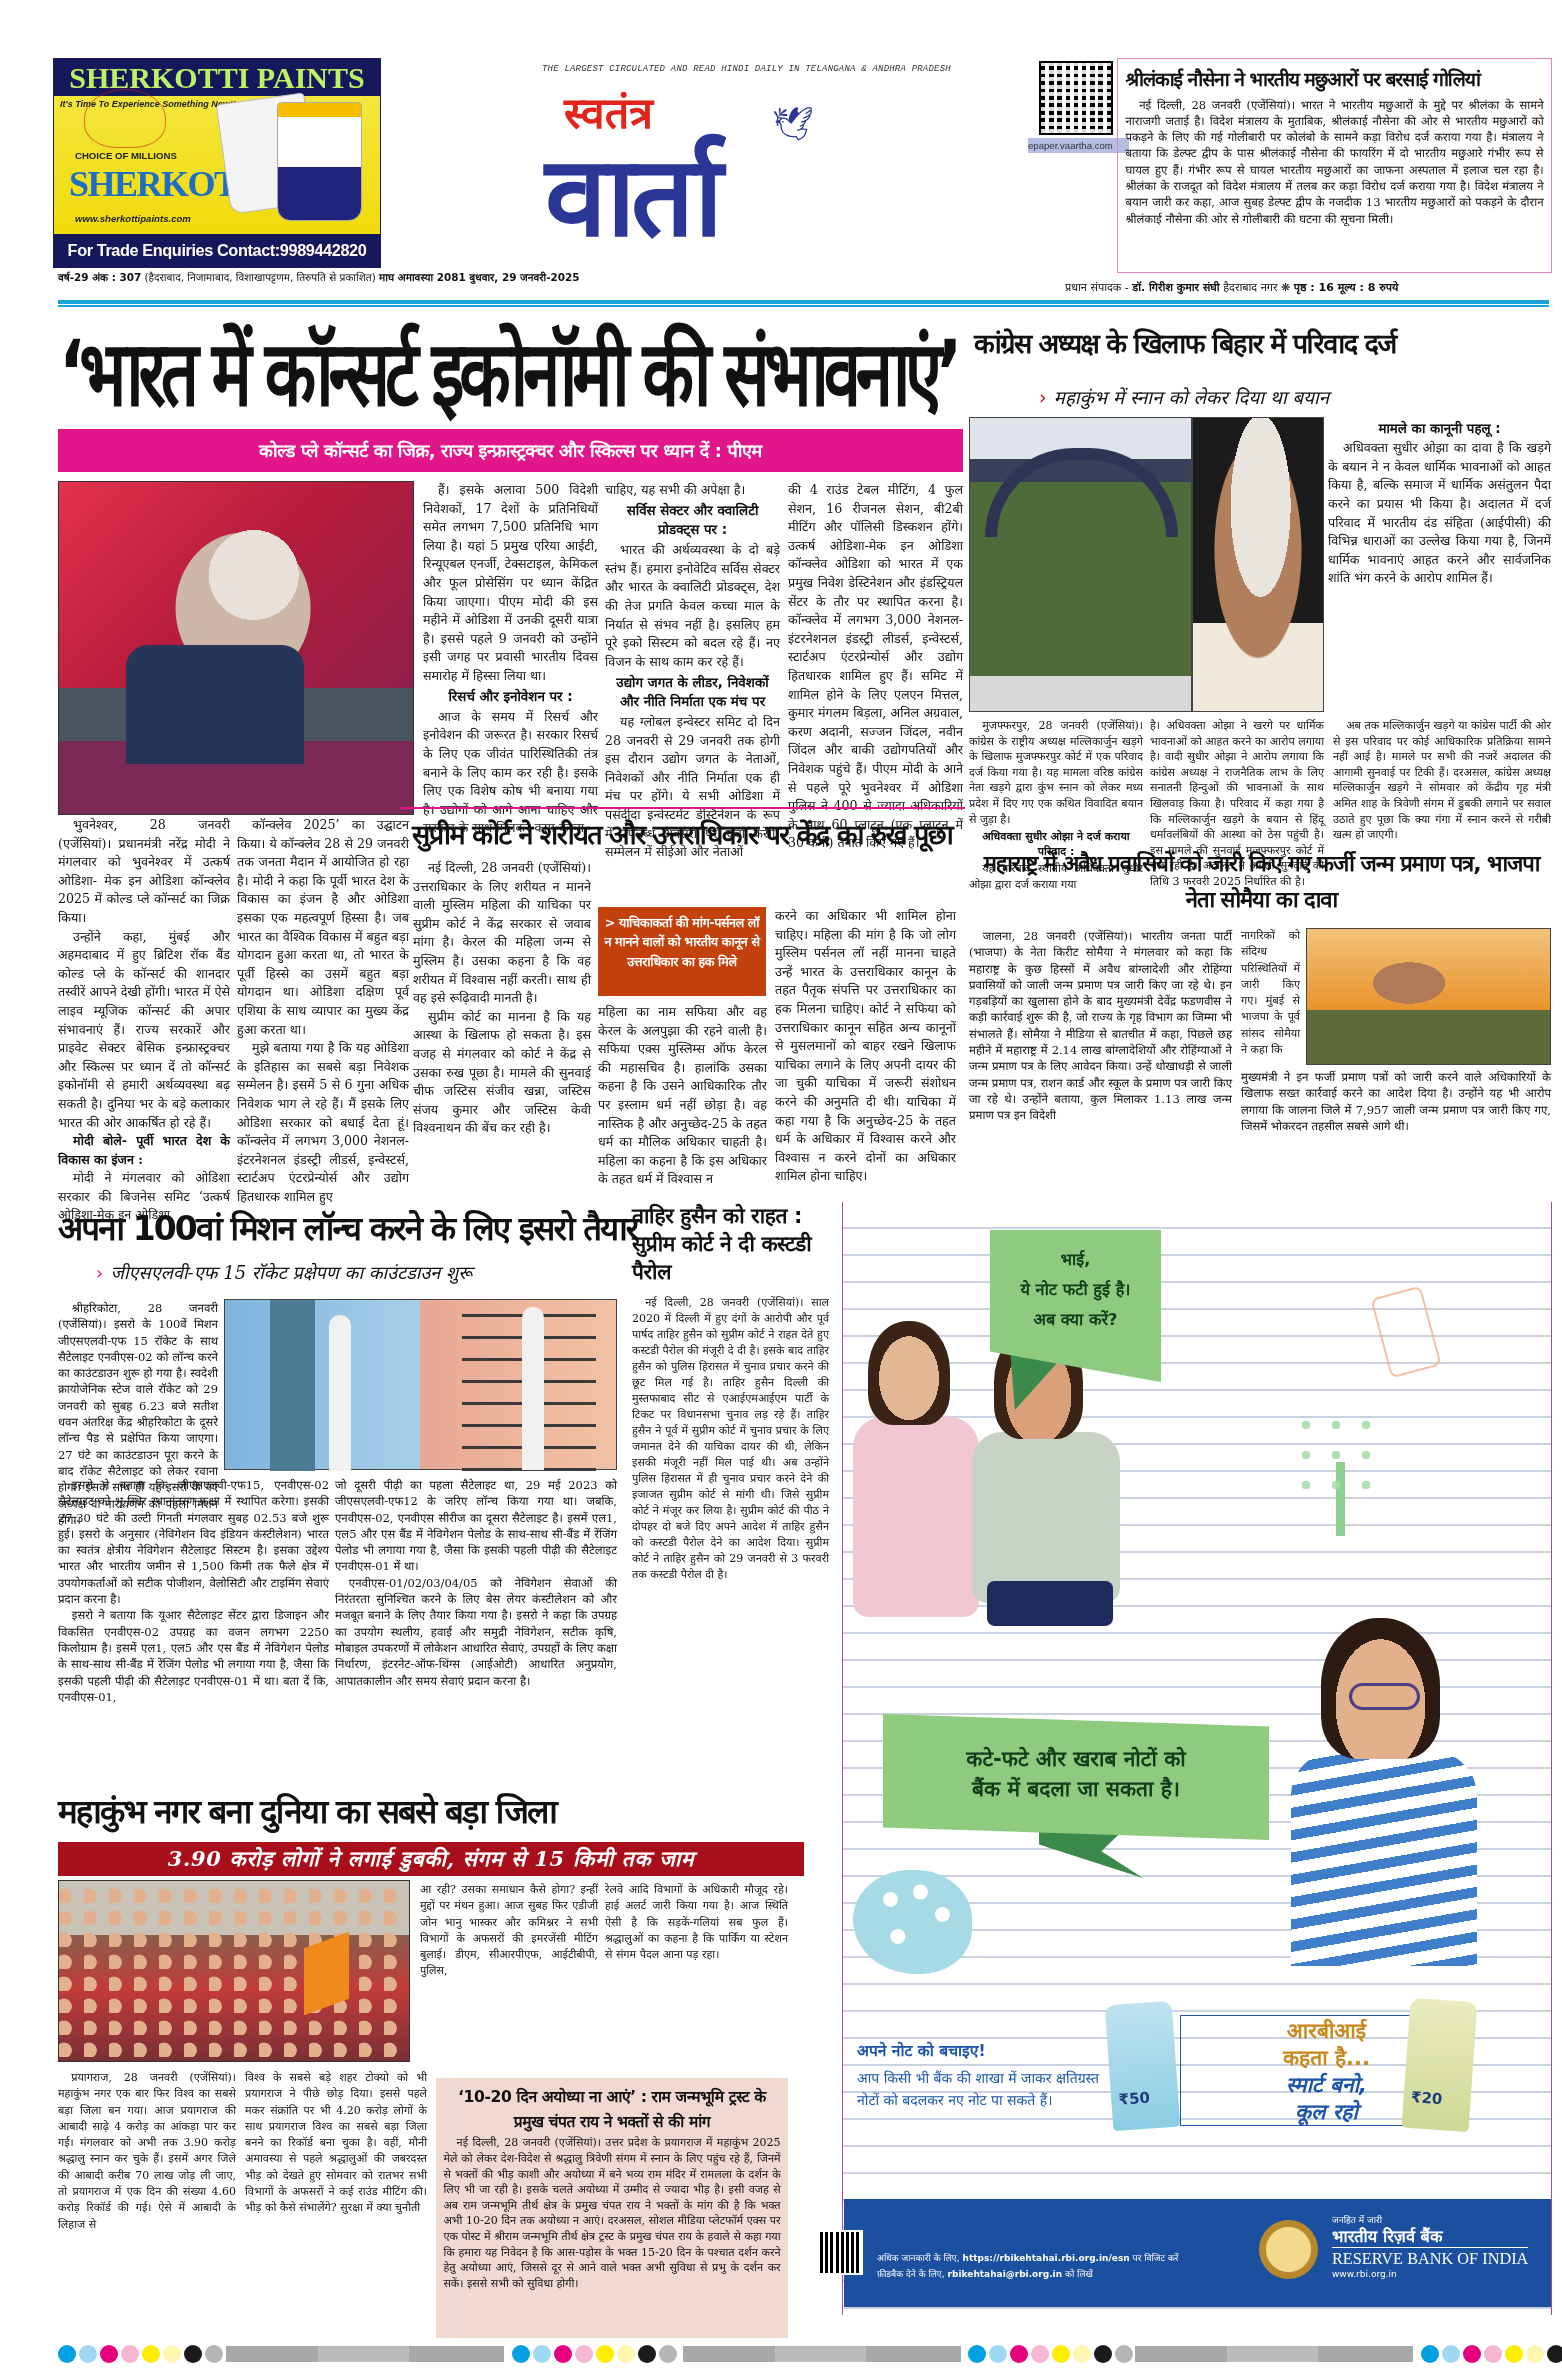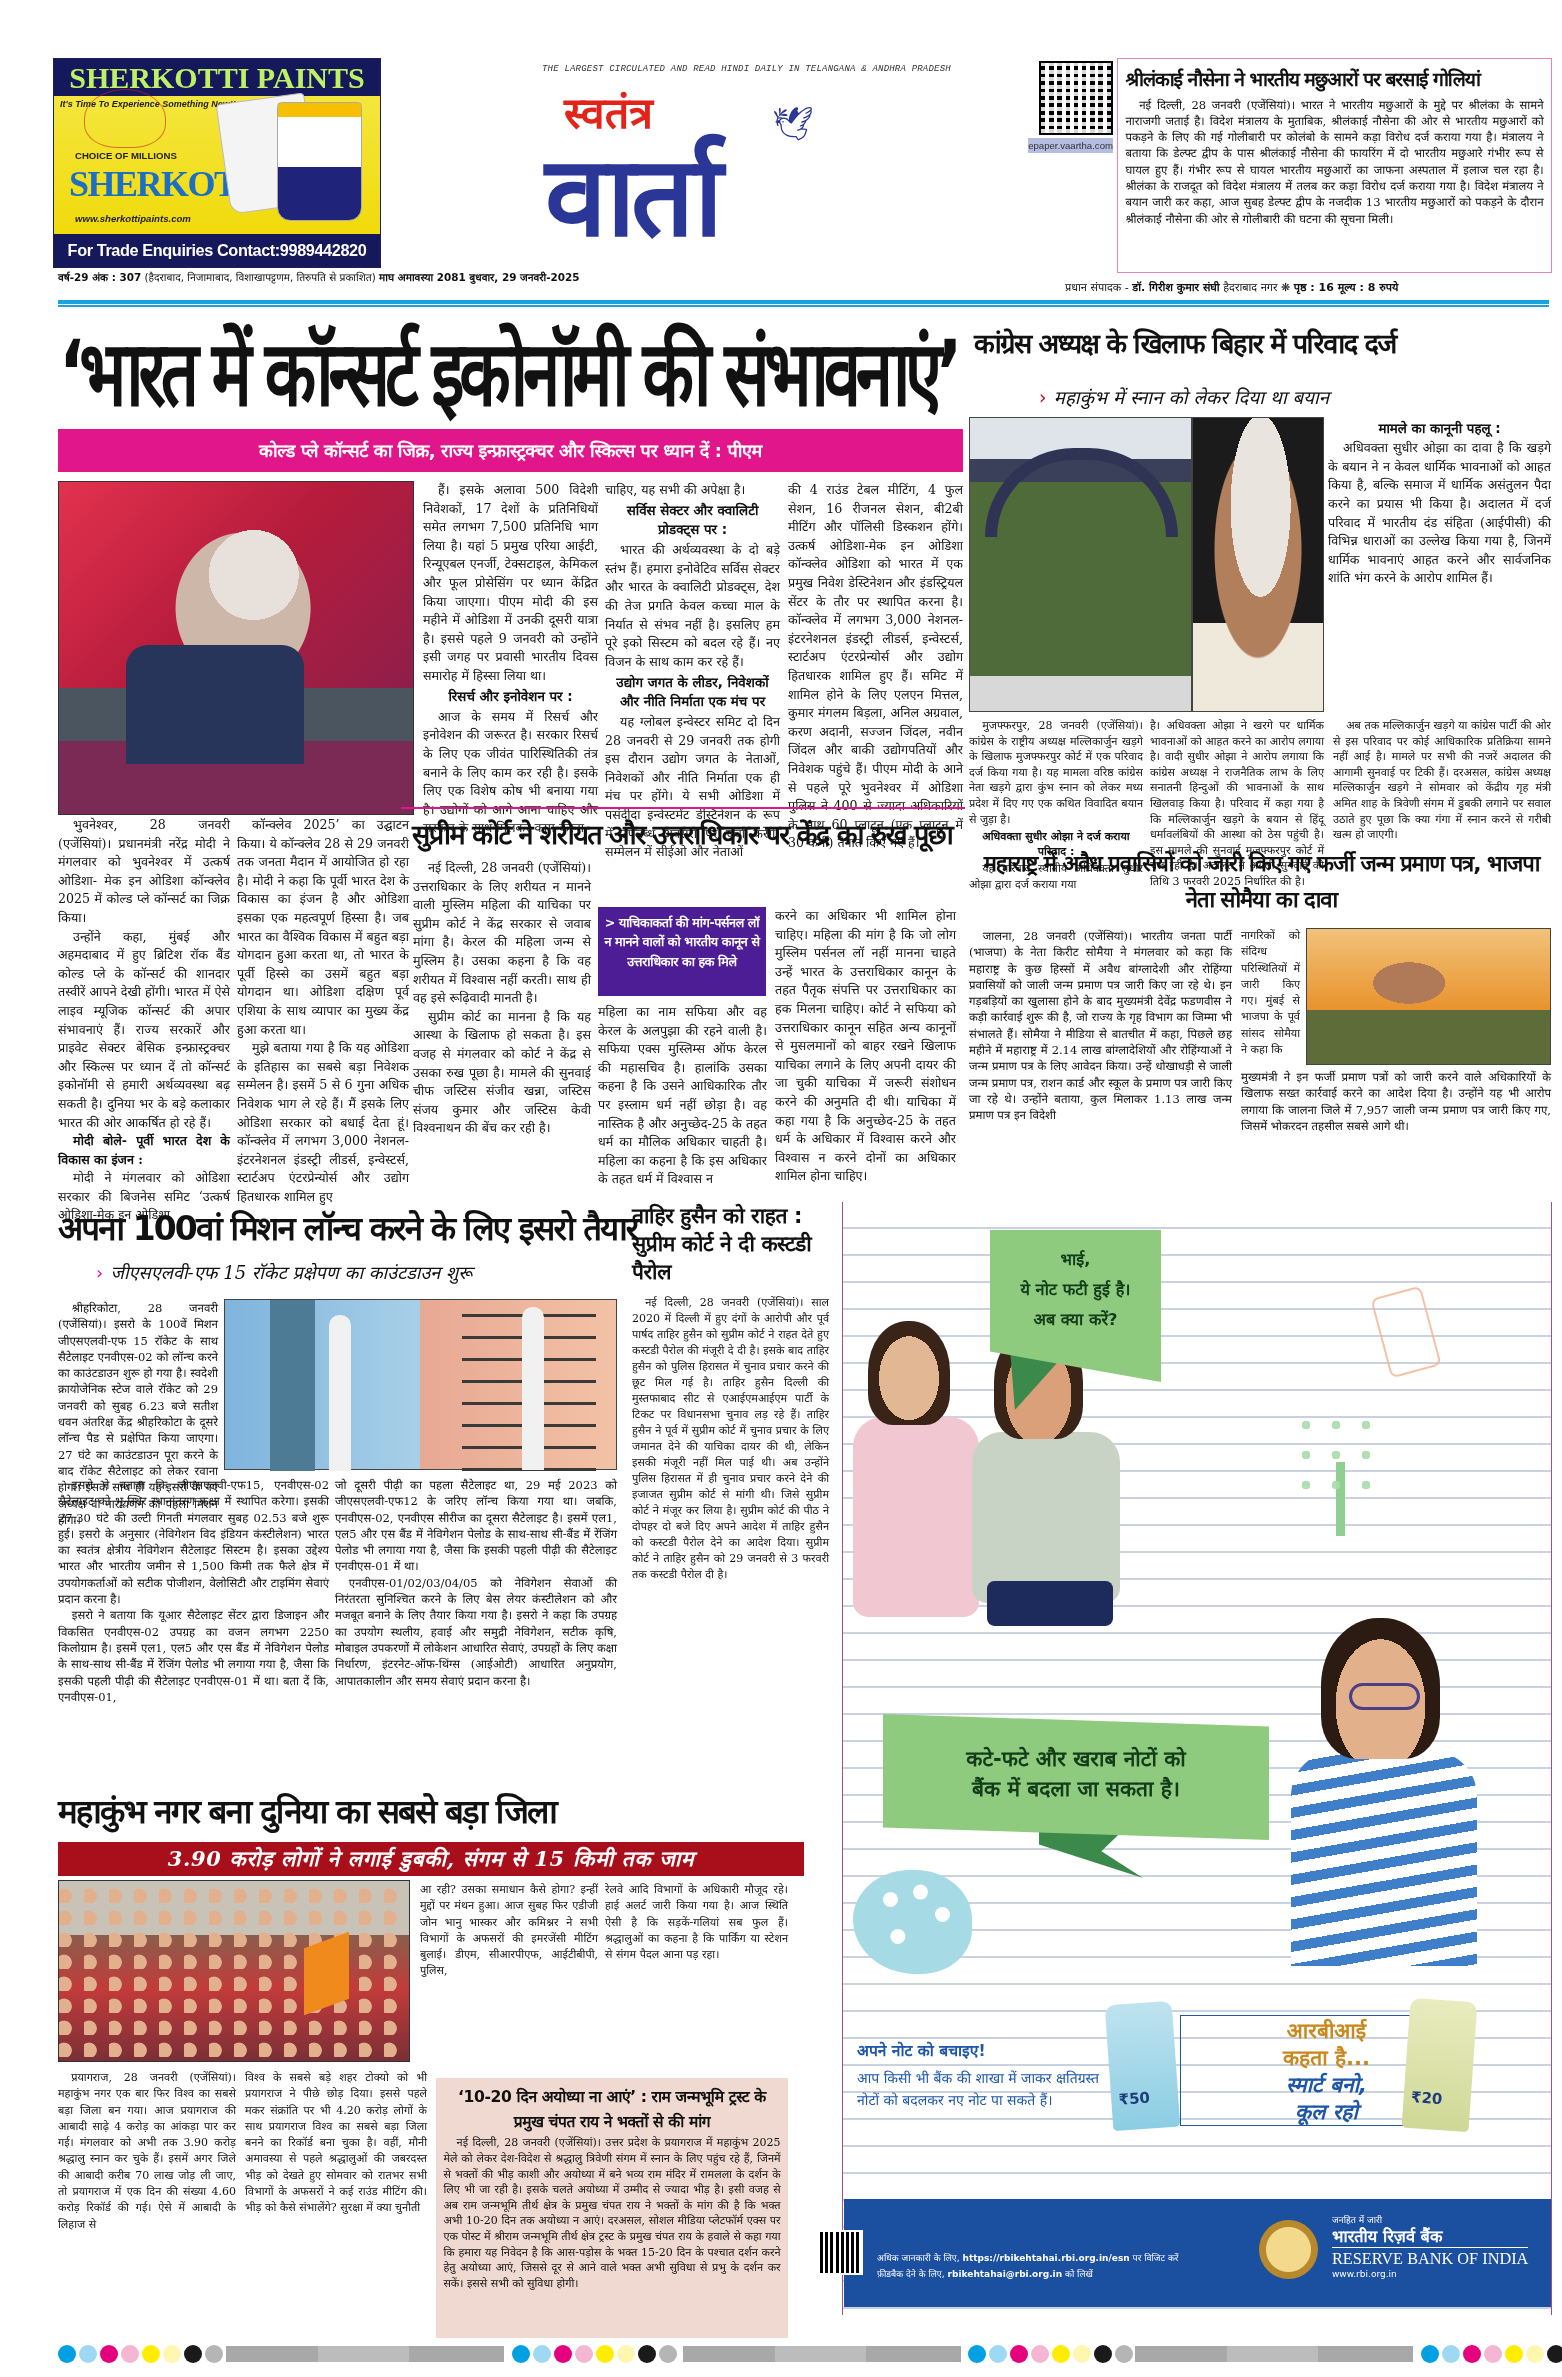--- a/index.html
+++ b/index.html
@@ -19,42 +19,42 @@
 #ad-sherkotti .bucket2{position:absolute;left:223px;top:43px;width:85px;height:119px;background:linear-gradient(180deg,#f6c000 0,#f6c000 12%,#fff 12%,#fff 55%,#20237a 55%);border:1.5px solid #aaa;border-radius:4.5px 4.5px 13.4px 13.4px}
 #ad-sherkotti .url{position:absolute;left:21px;top:154px;font-family:"Liberation Sans",sans-serif;font-style:italic;font-weight:bold;font-size:9.6px;color:#222}
 #ad-sherkotti .bottom{position:absolute;left:0;bottom:0;width:100%;height:33px;background:#15185a;color:#fff;font-family:"Liberation Sans",sans-serif;font-weight:bold;font-size:16.3px;line-height:33px;text-align:center;letter-spacing:-0.4px}
 #tagline{left:542px;top:64px;font-family:"Liberation Mono",monospace;font-style:italic;font-size:9px;color:#333;letter-spacing:0.2px}
 #logo-top{left:564px;top:82px;font-family:"DejaVu Sans",sans-serif;font-weight:bold;font-size:43px;color:#e3241b}
 #logo-main{left:545px;top:126px;font-family:"DejaVu Sans",sans-serif;font-weight:bold;font-size:111px;color:#2b3797;line-height:141px;letter-spacing:-4.5px}
 #logo-bird{left:772px;top:104px;font-size:33px;color:#2b3797}
 #qr{left:1039px;top:61px;width:74px;height:74px;background:
  repeating-linear-gradient(90deg,#000 0 4.5px,#fff 4.5px 8.2px),#000;border:2.2px solid #000}
 #qr::after{content:"";position:absolute;inset:0;background:repeating-linear-gradient(0deg,rgba(255,255,255,.85) 0 3.7px,transparent 3.7px 7.4px)}
-#qr-url{left:1028px;top:138px;width:85px;height:15px;background:#b6bde3;font-family:"Liberation Sans",sans-serif;font-size:9.6px;color:#333;text-align:right;line-height:15px}
+#qr-url{left:1028px;top:138px;width:101px;height:15px;background:#b6bde3;font-family:"Liberation Sans",sans-serif;font-size:9.6px;color:#333;text-align:left;line-height:15px}
 #brief{left:1117px;top:58px;width:435px;height:215px;border:1.5px solid #e582c4;padding:6px 7.4px}
 #brief h2{font-family:"DejaVu Sans",sans-serif;font-weight:bold;font-size:19.3px;letter-spacing:-1.1px;white-space:nowrap;margin-bottom:4.5px}
 #brief p{font-size:11.5px;line-height:16.3px;text-indent:1.2em;text-align:justify}
 #dateline{left:58px;top:270px;font-family:"DejaVu Sans",sans-serif;font-size:10.4px;color:#111;white-space:nowrap}
 #dateline b{font-weight:bold}
 #editorline{left:1065px;top:279px;font-family:"DejaVu Sans",sans-serif;font-size:11px;white-space:nowrap}
 #rule1{left:58px;top:300px;width:1491px;height:3.7px;background:#1aa3dd}
 #rule2{left:58px;top:305px;width:1491px;height:1.5px;background:#1aa3dd}
 
 #lead-title{left:59px;top:319px;font-family:"DejaVu Sans",sans-serif;font-weight:bold;font-size:67px;letter-spacing:-5.2px;white-space:nowrap;line-height:82px;transform:scaleY(1.35);transform-origin:left top}
 #lead-deck{left:58px;top:429px;width:905px;height:43px;background:#e0168a;color:#fff;font-family:"DejaVu Sans",sans-serif;font-weight:bold;font-size:18px;line-height:43px;text-align:center;letter-spacing:-0.4px}
 #modi-photo{left:58px;top:481px;width:356px;height:334px;background:
  radial-gradient(circle at 55% 28%,#e8e0da 0 45px,transparent 45px),
  radial-gradient(ellipse at 52% 38%,#cdb7a8 0 67px,transparent 68px),
  linear-gradient(180deg,transparent 0 62%,#4a5560 62% 78%,#7a2a54 78%),
  linear-gradient(135deg,#e2324e,#b71c3c 40%,#7d2050);border:0.7px solid #333}
 #modi-photo .vest{position:absolute;left:67px;top:163px;width:178px;height:119px;background:#27355b;border-radius:22px 22px 0 0}
 .col{position:absolute}
 
 #sc-title{left:412px;top:815px;font-family:"DejaVu Sans",sans-serif;font-weight:bold;font-size:27px;letter-spacing:-1.5px;white-space:nowrap}
-#sc-box{left:598px;top:907px;width:168px;height:89px;background:#4c1d95;color:#fff;font-family:"DejaVu Sans",sans-serif;font-weight:bold;font-size:12.6px;line-height:19.3px;text-align:center;padding:6px 4.5px;letter-spacing:-0.4px}
+#sc-box{left:598px;top:907px;width:168px;height:89px;background:#c2410c;color:#fff;font-family:"DejaVu Sans",sans-serif;font-weight:bold;font-size:12.6px;line-height:19.3px;text-align:center;padding:6px 4.5px;letter-spacing:-0.4px}
 #pink-arrow{left:401px;top:807px;width:564px;height:1.5px;background:#e0168a}
 
 #kh-title{left:974px;top:324px;font-family:"DejaVu Sans",sans-serif;font-weight:bold;font-size:27px;letter-spacing:-1.5px;white-space:nowrap}
 #kh-deck{left:1039px;top:384px;font-family:"DejaVu Serif",serif;font-style:italic;font-size:18.6px;white-space:nowrap}
 .chev{color:#e0168a;font-style:normal;margin-right:7.4px;font-family:"DejaVu Sans",sans-serif}
 #kh-deck .chev{color:#c8102e}
 #court-photo{left:969px;top:417px;width:223px;height:295px;background:linear-gradient(180deg,#dfe3ea 0 14%,#3a3f5a 14% 22%,#4f6b3a 22% 88%,#d8d8d8 88%);border:0.7px solid #444}
 #court-photo .arch{position:absolute;left:15px;top:30px;width:193px;height:89px;border:12px solid #2f3454;border-bottom:none;border-radius:104px 104px 0 0}
 #kharge-photo{left:1192px;top:417px;width:132px;height:295px;background:
  radial-gradient(ellipse at 52% 30%,#e9e4de 0 30px,transparent 30px),

